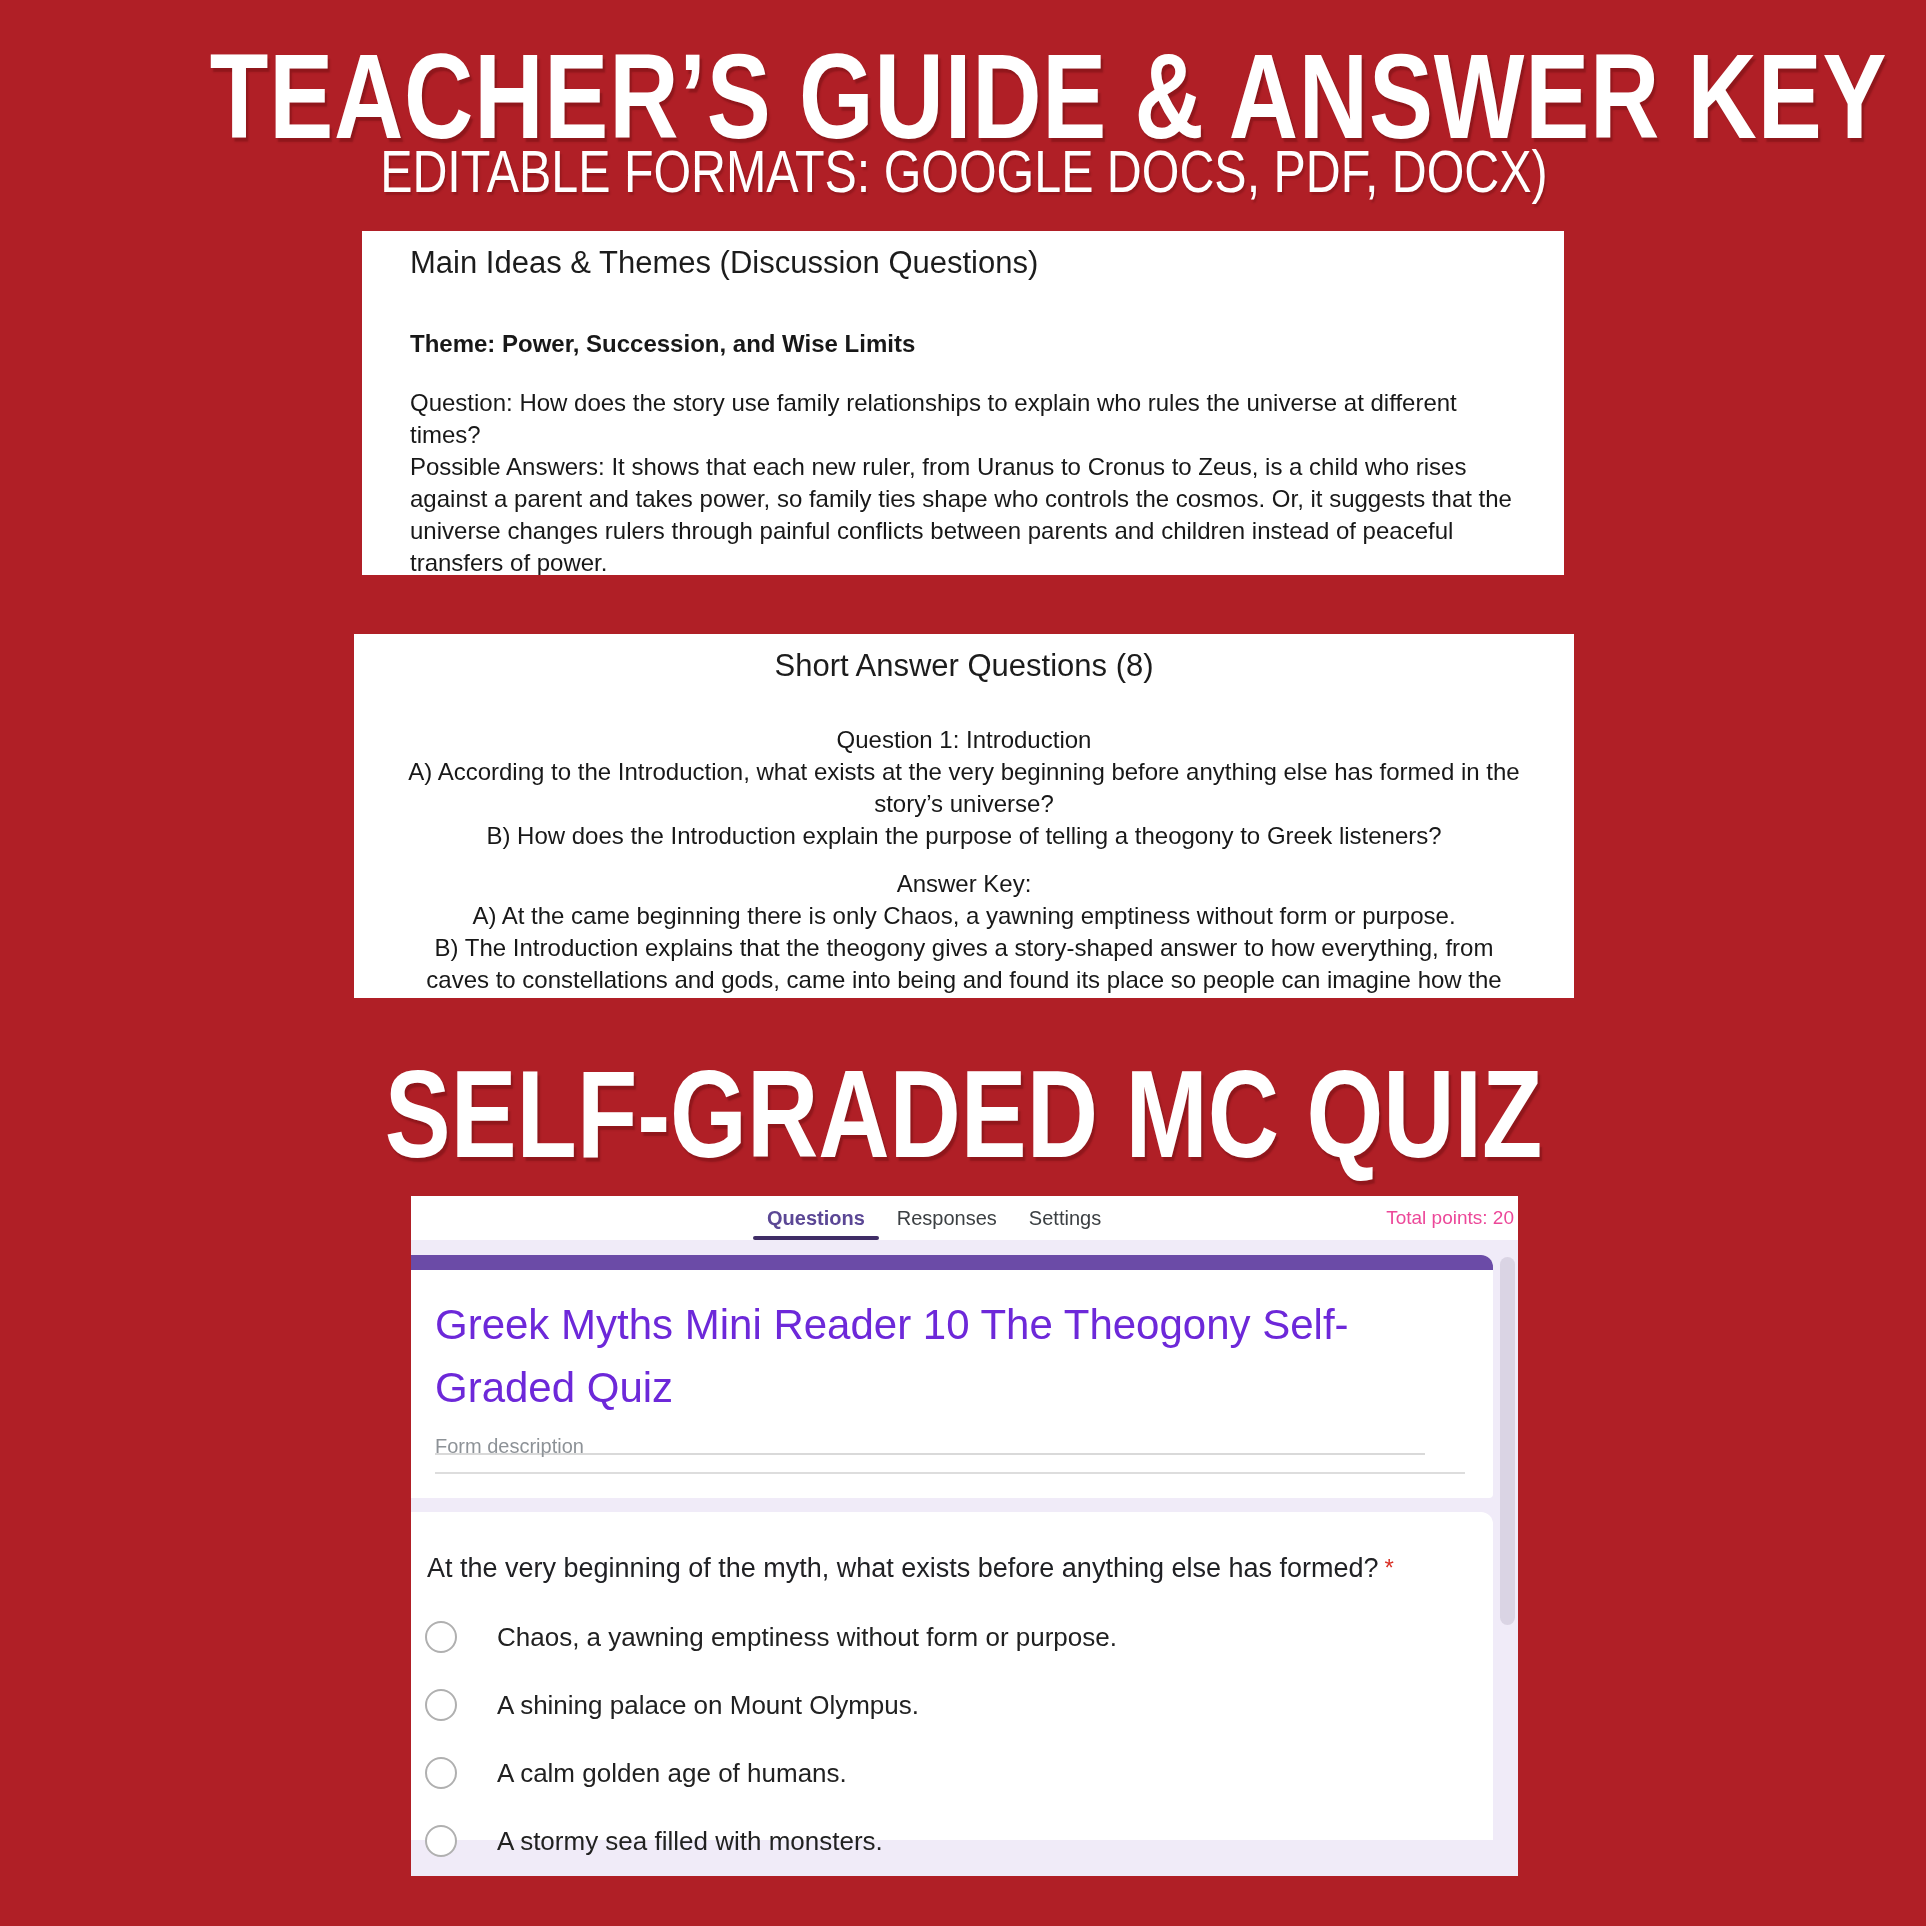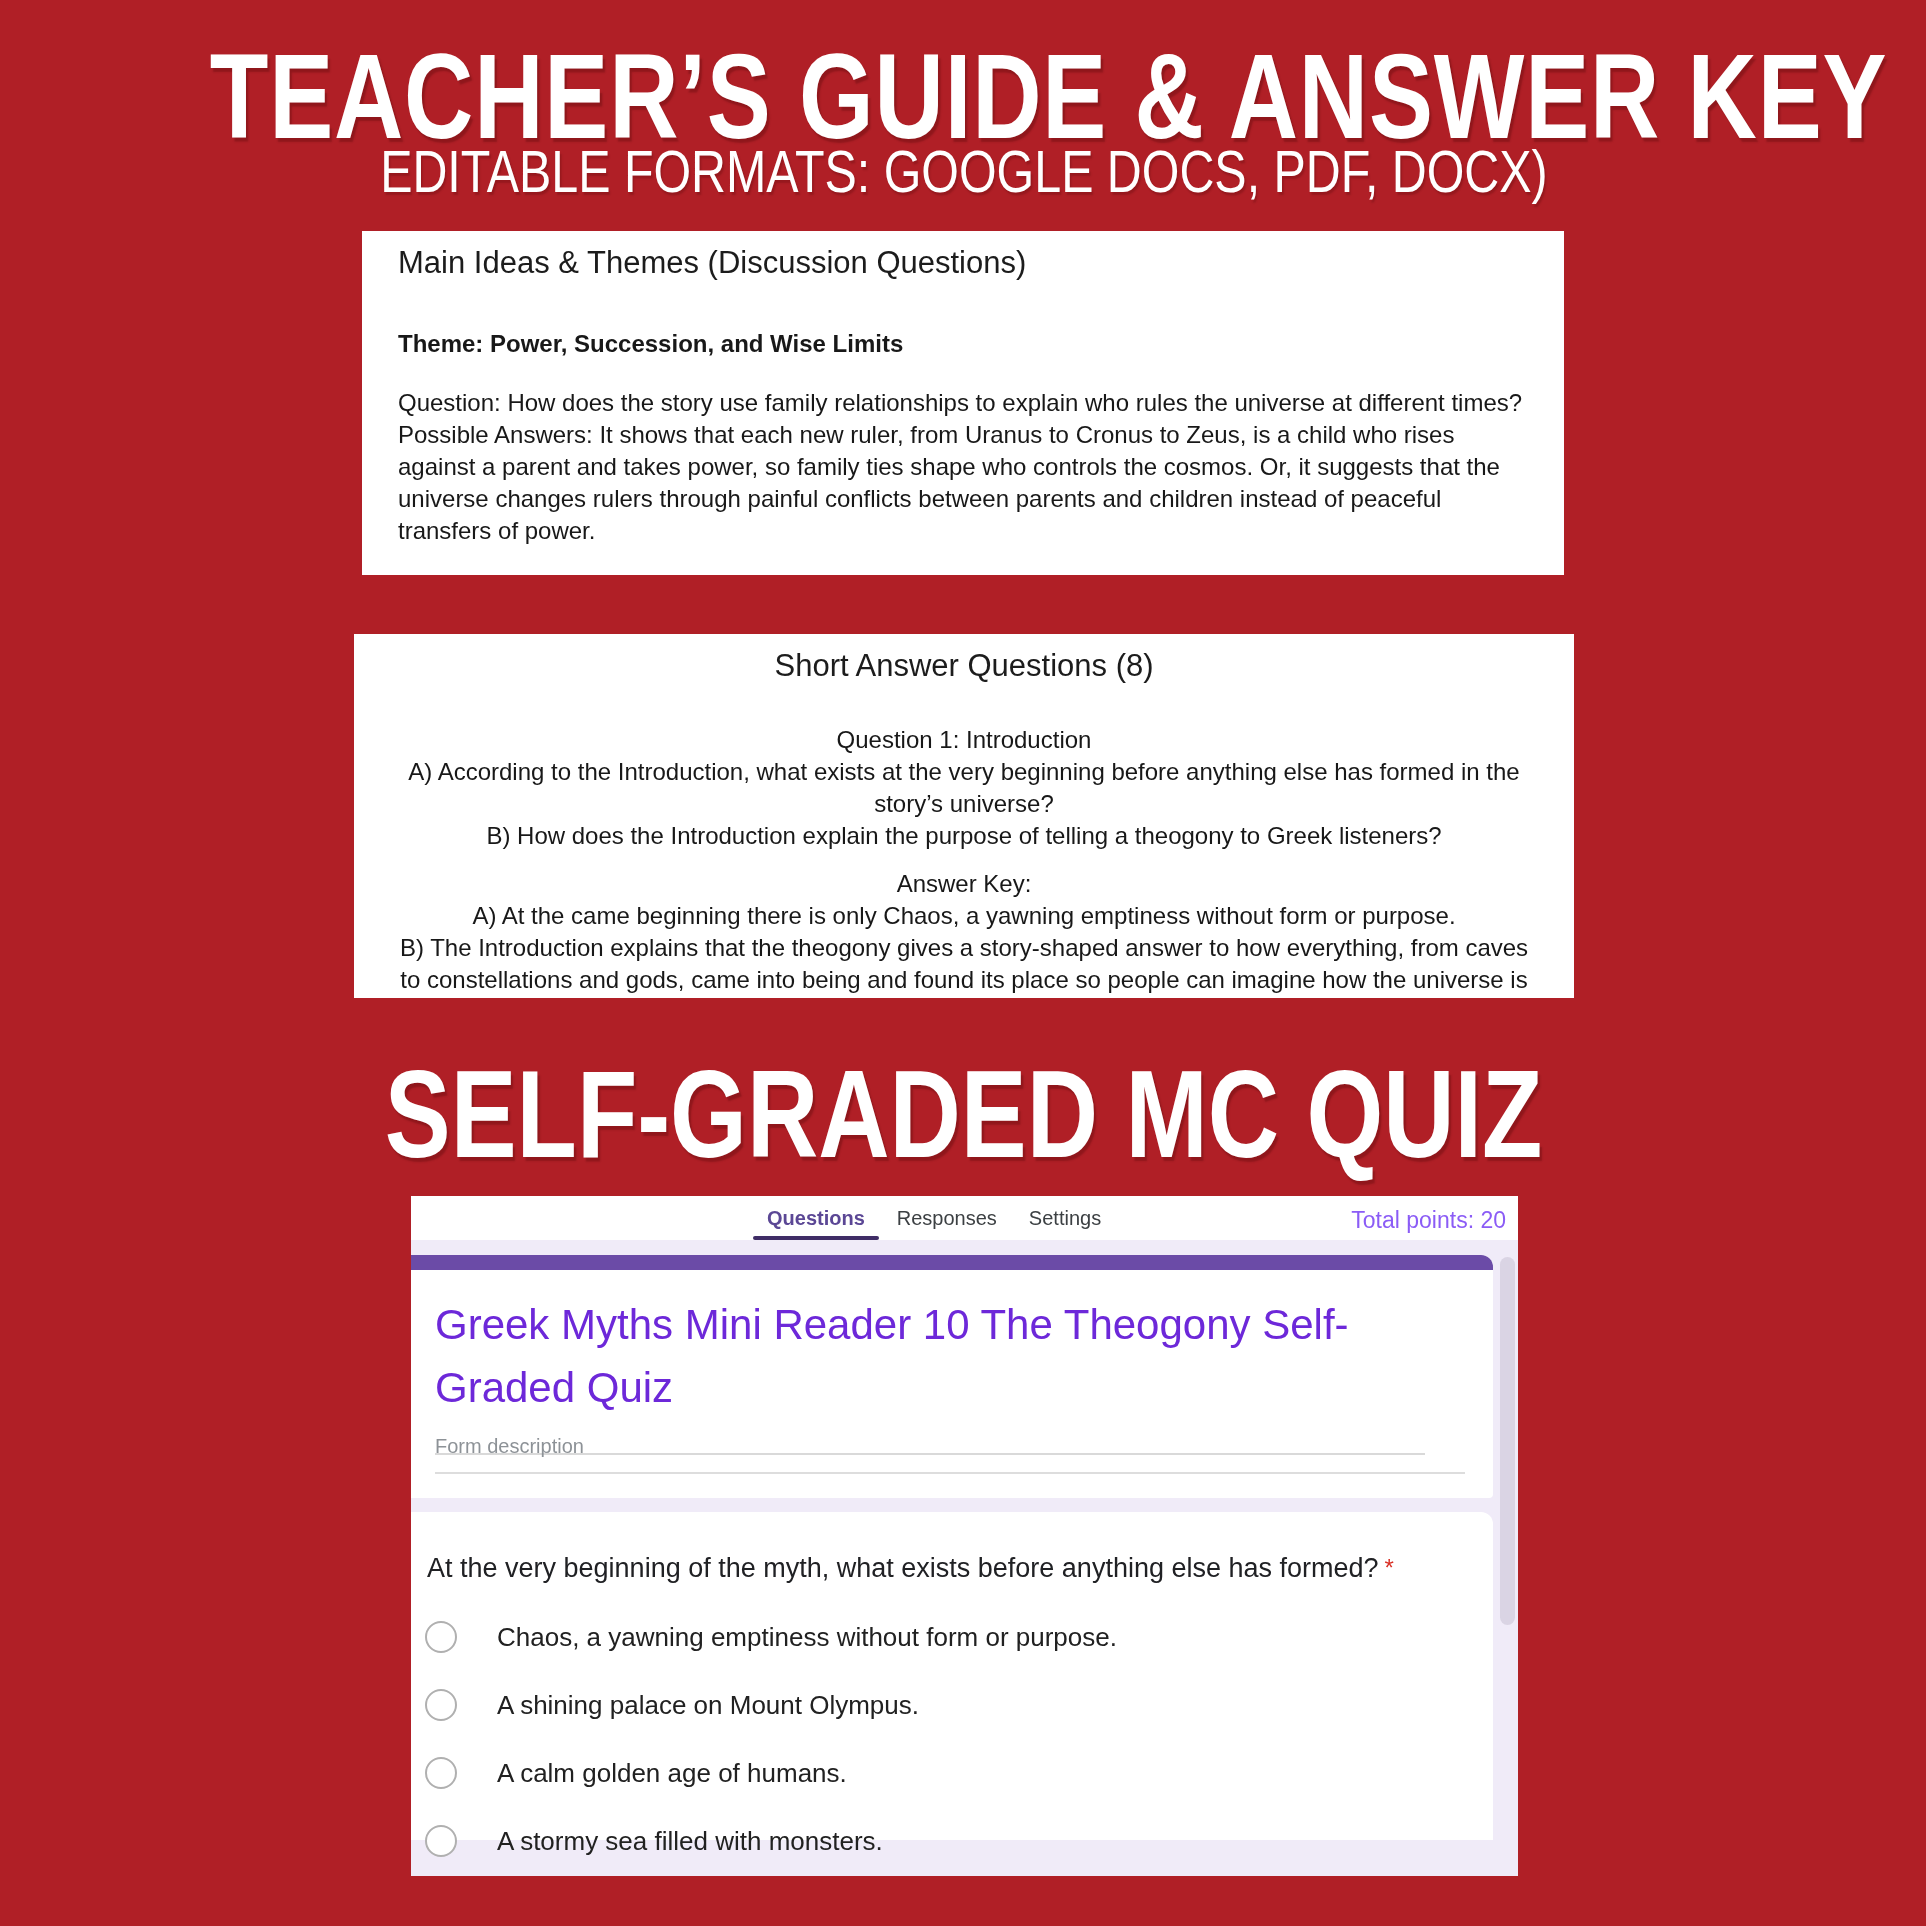--- a/index.html
+++ b/index.html
@@ -26,21 +26,21 @@
   .quiz-heading{
     display:inline-block;font-weight:700;font-size:125px;line-height:1;
     color:#ffffff;white-space:nowrap;
     transform:scaleX(0.79);transform-origin:center;
     text-shadow:3px 4px 2px rgba(60,0,0,0.28);
   }
 
   
   .doc-card{
     position:absolute;background:#ffffff;color:#181818;overflow:hidden;
-    padding:0 36px;box-sizing:border-box;
+    padding:0 48px;box-sizing:border-box;
   }
   .card1{left:362px;top:231px;width:1202px;height:344px;}
   .card2{left:354px;top:634px;width:1220px;height:364px;text-align:center;}
   .doc-title{margin:0;padding-top:10px;font-size:31px;font-weight:400;line-height:44px;color:#1c1c1c;}
   .doc-theme{margin:44px 0 0 0;font-size:24px;font-weight:700;line-height:30px;}
   .doc-para{margin:28px 0 0 0;font-size:24px;font-weight:400;line-height:32px;}
   .card1 .p-q2{margin-top:24px;}
   .card2 .doc-para{line-height:32px;}
   .card2 .p-q1{margin-top:36px;}
   .card2 .p-ak{margin-top:16px;}
@@ -57,21 +57,21 @@
   .tab{
     position:relative;display:flex;align-items:center;
     font-size:20px;color:#3c4043;cursor:pointer;white-space:nowrap;
   }
   .tab-active{color:#5b4795;font-weight:700;}
   .tab-active::after{
     content:"";position:absolute;left:-14px;right:-14px;bottom:0;height:4px;
     background:#3f2d66;border-radius:2px;
   }
   .total-points{
-    position:absolute;right:12px;top:11px;font-size:23px;color:#8b5cf6;
+    position:absolute;right:4px;top:11px;font-size:19px;color:#ec4899;
   }
   .title-card{
     position:absolute;left:0;top:59px;width:1082px;height:243px;
     background:#ffffff;border-top-right-radius:12px;border-bottom-right-radius:4px;
   }
   .purple-bar{
     position:absolute;left:0;top:0;width:100%;height:15px;
     background:#6b4ba7;border-top-right-radius:12px;
   }
   .form-title{

